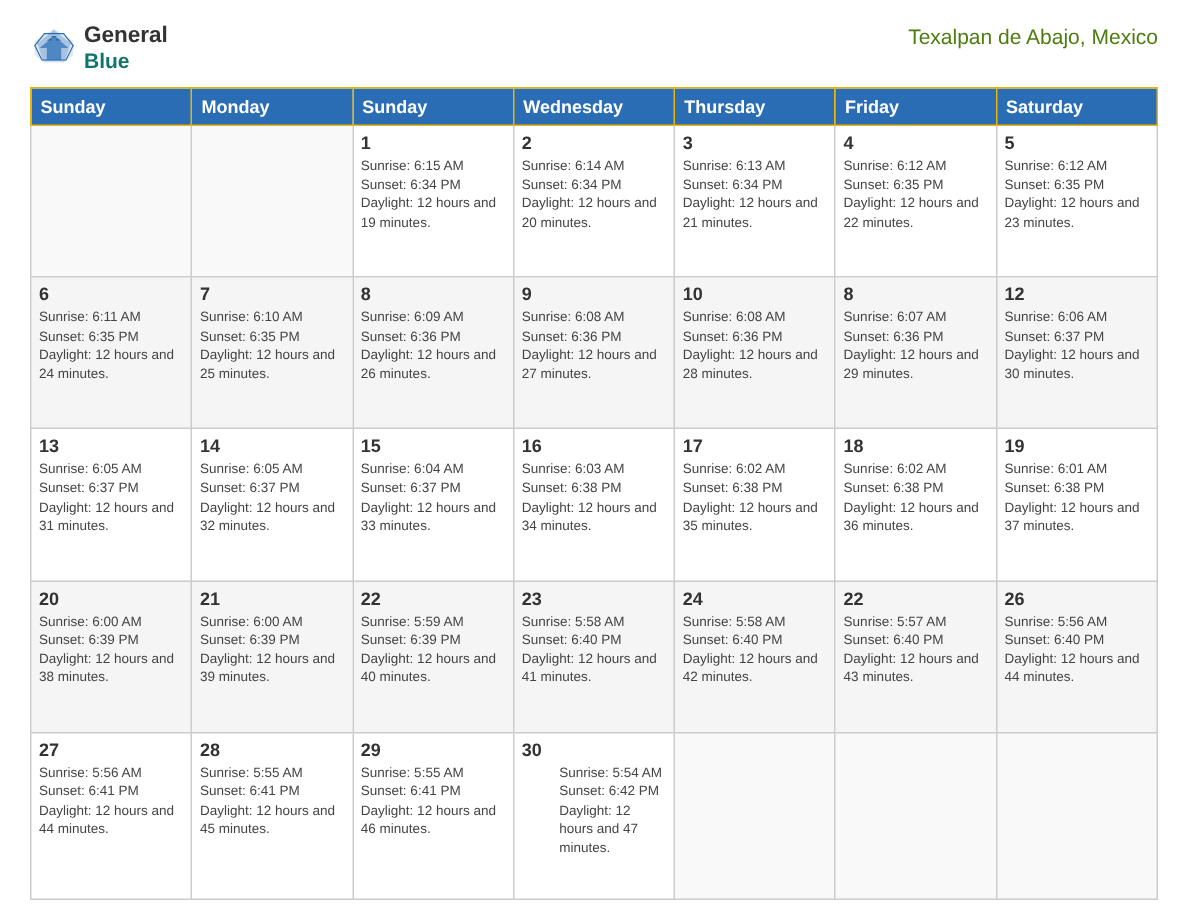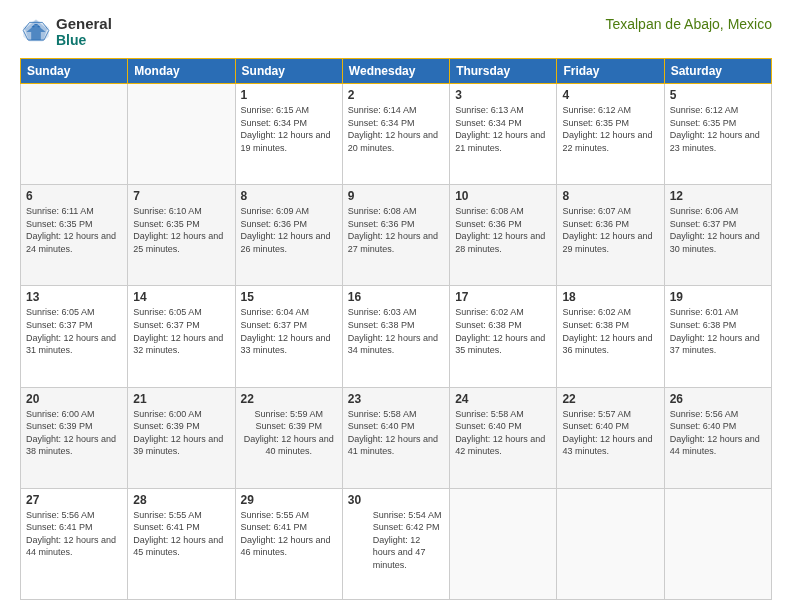--- a/index.html
+++ b/index.html
@@ -270,21 +270,21 @@
 Daylight: 12 hours and 38 minutes.</div>
           </td>
           <td>
             <span class="day-num">21</span>
             <div class="day-info" style="white-space: pre-line;">Sunrise: 6:00 AM
 Sunset: 6:39 PM
 Daylight: 12 hours and 39 minutes.</div>
           </td>
           <td>
             <span class="day-num">22</span>
-            <div class="day-info" style="white-space: pre-line; text-align: center;">Sunrise: 5:59 AM
+            <div class="day-info" style="white-space: pre-line;">Sunrise: 5:59 AM
 Sunset: 6:39 PM
 Daylight: 12 hours and 40 minutes.</div>
           </td>
           <td>
             <span class="day-num">23</span>
             <div class="day-info" style="white-space: pre-line;">Sunrise: 5:58 AM
 Sunset: 6:40 PM
 Daylight: 12 hours and 41 minutes.</div>
           </td>
           <td>

